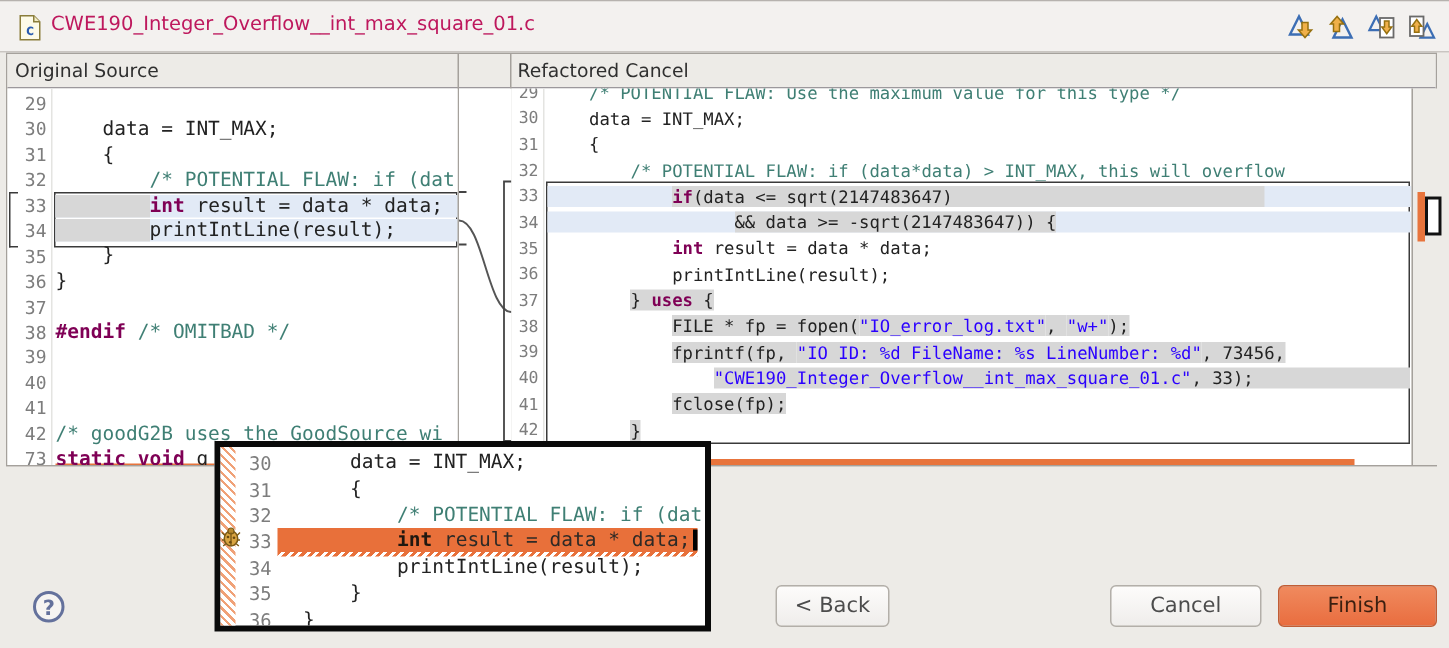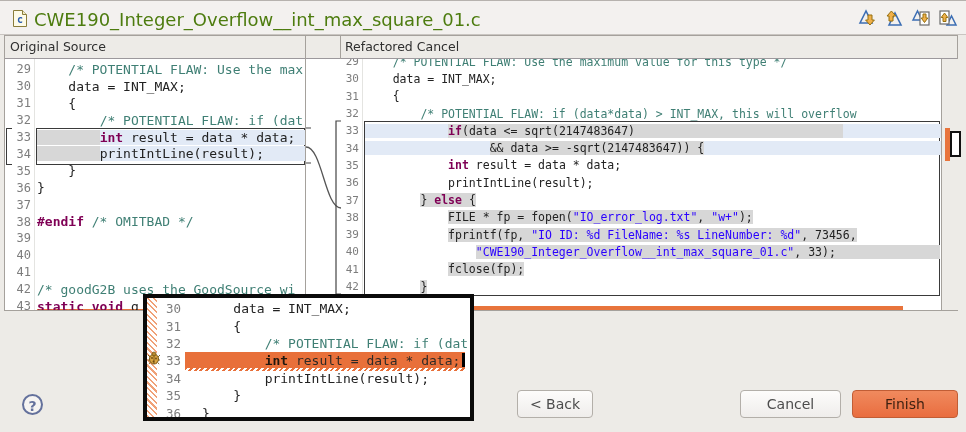--- a/index.html
+++ b/index.html
@@ -2,21 +2,21 @@
 <html><head>
 <meta charset="utf-8">
 <style>
   html,body{margin:0;padding:0;}
   body{width:966px;height:432px;background:#edebe7;font-family:"DejaVu Sans",sans-serif;position:relative;overflow:hidden;}
   .app{position:absolute;inset:0;border-top:1px solid #b6b2ae;}
 
   
   .titlebar{position:absolute;left:0;top:0;width:966px;height:33px;background:#f3f1ef;border-bottom:1px solid #c9c5c1;}
   .file-icon{position:absolute;left:12px;top:8px;}
-  .win-title{position:absolute;left:34px;top:8px;font-size:18px;color:#4d7c0f;}
+  .win-title{position:absolute;left:34px;top:8px;font-size:13px;color:#be185d;}
   .tb-icons{position:absolute;right:8px;top:7px;display:flex;gap:7px;}
   .tb-icon{width:20px;height:20px;cursor:pointer;}
 
   
   .frame{position:absolute;left:4px;top:34px;width:954px;height:276px;border:1px solid #a5a19c;background:#fff;box-sizing:border-box;}
   .hdr-row{position:absolute;left:0;top:0;right:0;height:22px;background:#edebe7;border-bottom:1px solid #9c989c;}
   .hdr-label{position:absolute;top:3px;font-size:12.5px;color:#2f2f2f;}
   .vline{position:absolute;top:0;bottom:0;width:1px;background:#a5a19c;}
 
   .pane{position:absolute;top:23px;bottom:0;overflow:hidden;background:#fff;}
@@ -121,36 +121,36 @@
       <span class="hdr-label" style="left:5px">Original Source</span>
       <span class="hdr-label" style="left:340px">Refactored Cancel</span>
     </div>
     <div class="vline" style="left:300px"></div>
     <div class="vline" style="left:335px"></div>
 
     <div class="pane pane-left" id="leftPane">
       <div class="gutter-sep" style="left:29px"></div>
       <div class="diff-box" style="left:31px;top:69px;width:267px;height:35px;"></div>
       <div class="diff-box" style="left:1px;top:69px;width:5px;height:35px;border-right:none;"></div>
-    <div class="code-row" style="top: 2px;"><span class="gutter-num">29</span><span class="code-text"><span class="seg">    </span><span class="seg c">/* POTENTIAL FLAW: Use the max</span></span></div>
+    <div class="code-row" style="top: 2px;"><span class="gutter-num">29</span></div>
         <div class="code-row" style="top: 18.9px;"><span class="gutter-num">30</span><span class="code-text"><span class="seg">    data = INT_MAX;</span></span></div>
         <div class="code-row" style="top: 35.8px;"><span class="gutter-num">31</span><span class="code-text"><span class="seg">    {</span></span></div>
         <div class="code-row" style="top: 52.7px;"><span class="gutter-num">32</span><span class="code-text"><span class="seg">        </span><span class="seg c">/* POTENTIAL FLAW: if (dat</span></span></div>
         <div class="code-row row-current" style="top: 69.6px;"><span class="gutter-num">33</span><span class="code-text"><span class="seg hl">        </span><span class="seg k">int</span><span class="seg"> result = data * data;</span></span></div>
         <div class="code-row row-current" style="top: 86.5px;"><span class="gutter-num">34</span><span class="code-text"><span class="seg hl">        </span><span class="seg">printIntLine(result);</span></span></div>
         <div class="code-row" style="top: 103.4px;"><span class="gutter-num">35</span><span class="code-text"><span class="seg">    }</span></span></div>
         <div class="code-row" style="top: 120.3px;"><span class="gutter-num">36</span><span class="code-text"><span class="seg">}</span></span></div>
         <div class="code-row" style="top: 137.2px;"><span class="gutter-num">37</span><span class="code-text"></span></div>
         <div class="code-row" style="top: 154.1px;"><span class="gutter-num">38</span><span class="code-text"><span class="seg k">#endif</span><span class="seg"> </span><span class="seg c">/* OMITBAD */</span></span></div>
         <div class="code-row" style="top: 171px;"><span class="gutter-num">39</span><span class="code-text"></span></div>
         <div class="code-row" style="top: 187.9px;"><span class="gutter-num">40</span></div>
         <div class="code-row" style="top: 204.8px;"><span class="gutter-num">41</span><span class="code-text"></span></div>
         <div class="code-row" style="top: 221.7px;"><span class="gutter-num">42</span><span class="code-text"><span class="seg c">/* goodG2B uses the GoodSource wi</span></span></div>
         <div class="occ-underline" style="left: 32px; width: 124px; top: 250.1px;"></div>
-        <div class="code-row" style="top: 238.6px;"><span class="gutter-num">43</span><span class="code-text"><span class="seg k">static void</span><span class="seg"> g</span></span></div>
+        <div class="code-row" style="top: 238.6px;"><span class="gutter-num">73</span><span class="code-text"><span class="seg k">static void</span><span class="seg"> g</span></span></div>
       </div>
 
     <div class="strip">
       <svg class="strip-svg" width="35" height="253" viewBox="0 0 35 253">
         <path d="M0 88 C16 88 19 149 35 149" fill="none" stroke="#555" stroke-width="1.3"></path>
         <path d="M0 69 h5 M0 104 h5" stroke="#444" stroke-width="1.2"></path>
         <path d="M35 62 h-5 v173 h5" fill="none" stroke="#444" stroke-width="1.2"></path>
       </svg>
     </div>
 
@@ -158,21 +158,21 @@
       <div class="gutter-sep" style="left:21px"></div>
       <div class="diff-box" style="left:23px;top:62px;width:574px;height:173px;"></div>
     <div class="code-row" style="top: -6px;"><span class="gutter-num">29</span><span class="code-text"><span class="seg">    </span><span class="seg c">/* POTENTIAL FLAW: Use the maximum value for this type */</span></span></div>
         <div class="code-row" style="top: 11.3px;"><span class="gutter-num">30</span><span class="code-text"><span class="seg">    data = INT_MAX;</span></span></div>
         <div class="code-row" style="top: 28.6px;"><span class="gutter-num">31</span><span class="code-text"><span class="seg">    {</span></span></div>
         <div class="code-row" style="top: 45.9px;"><span class="gutter-num">32</span><span class="code-text"><span class="seg">        </span><span class="seg c">/* POTENTIAL FLAW: if (data*data) &gt; INT_MAX, this will overflow</span></span></div>
         <div class="code-row row-current" style="top: 63.2px;"><span class="gutter-num">33</span><span class="code-text"><span class="seg">            </span><span class="seg k hl">if</span><span class="seg hl">(data &lt;= sqrt(2147483647)                              </span></span></div>
         <div class="code-row row-current" style="top: 80.5px;"><span class="gutter-num">34</span><span class="code-text"><span class="seg">                  </span><span class="seg hl">&amp;&amp; data &gt;= -sqrt(2147483647)) {</span></span></div>
         <div class="code-row" style="top: 97.8px;"><span class="gutter-num">35</span><span class="code-text"><span class="seg">            </span><span class="seg k">int</span><span class="seg"> result = data * data;</span></span></div>
         <div class="code-row" style="top: 115.1px;"><span class="gutter-num">36</span><span class="code-text"><span class="seg">            </span><span class="seg">printIntLine(result);</span></span></div>
-        <div class="code-row" style="top: 132.4px;"><span class="gutter-num">37</span><span class="code-text"><span class="seg">        </span><span class="seg hl">} </span><span class="seg k hl">else</span><span class="seg hl"> {</span></span></div>
+        <div class="code-row" style="top: 132.4px;"><span class="gutter-num">37</span><span class="code-text"><span class="seg">        </span><span class="seg hl">} </span><span class="seg k hl">uses</span><span class="seg hl"> {</span></span></div>
         <div class="code-row" style="top: 149.7px;"><span class="gutter-num">38</span><span class="code-text"><span class="seg">            </span><span class="seg hl">FILE * fp = fopen(</span><span class="seg s hl">"IO_error_log.txt"</span><span class="seg hl">, </span><span class="seg s hl">"w+"</span><span class="seg hl">);</span></span></div>
         <div class="code-row" style="top: 167px;"><span class="gutter-num">39</span><span class="code-text"><span class="seg">            </span><span class="seg hl">fprintf(fp, </span><span class="seg s hl">"IO ID: %d FileName: %s LineNumber: %d"</span><span class="seg hl">, 73456,</span></span></div>
         <div class="code-row" style="top: 184.3px;"><span class="gutter-num">40</span><span class="code-text"><span class="seg">                </span><span class="seg s hl">"CWE190_Integer_Overflow__int_max_square_01.c"</span><span class="seg hl">, 33);</span><span class="seg hl">               </span></span></div>
         <div class="code-row" style="top: 201.6px;"><span class="gutter-num">41</span><span class="code-text"><span class="seg">            </span><span class="seg hl">fclose(fp);</span></span></div>
         <div class="code-row" style="top: 218.9px;"><span class="gutter-num">42</span><span class="code-text"><span class="seg">        </span><span class="seg hl">}</span></span></div>
         <div class="occ-underline" style="left: 24px; width: 538px; top: 247px;"></div>
       </div>
 
     <div class="ruler">
       <div class="ruler-mark"></div>

